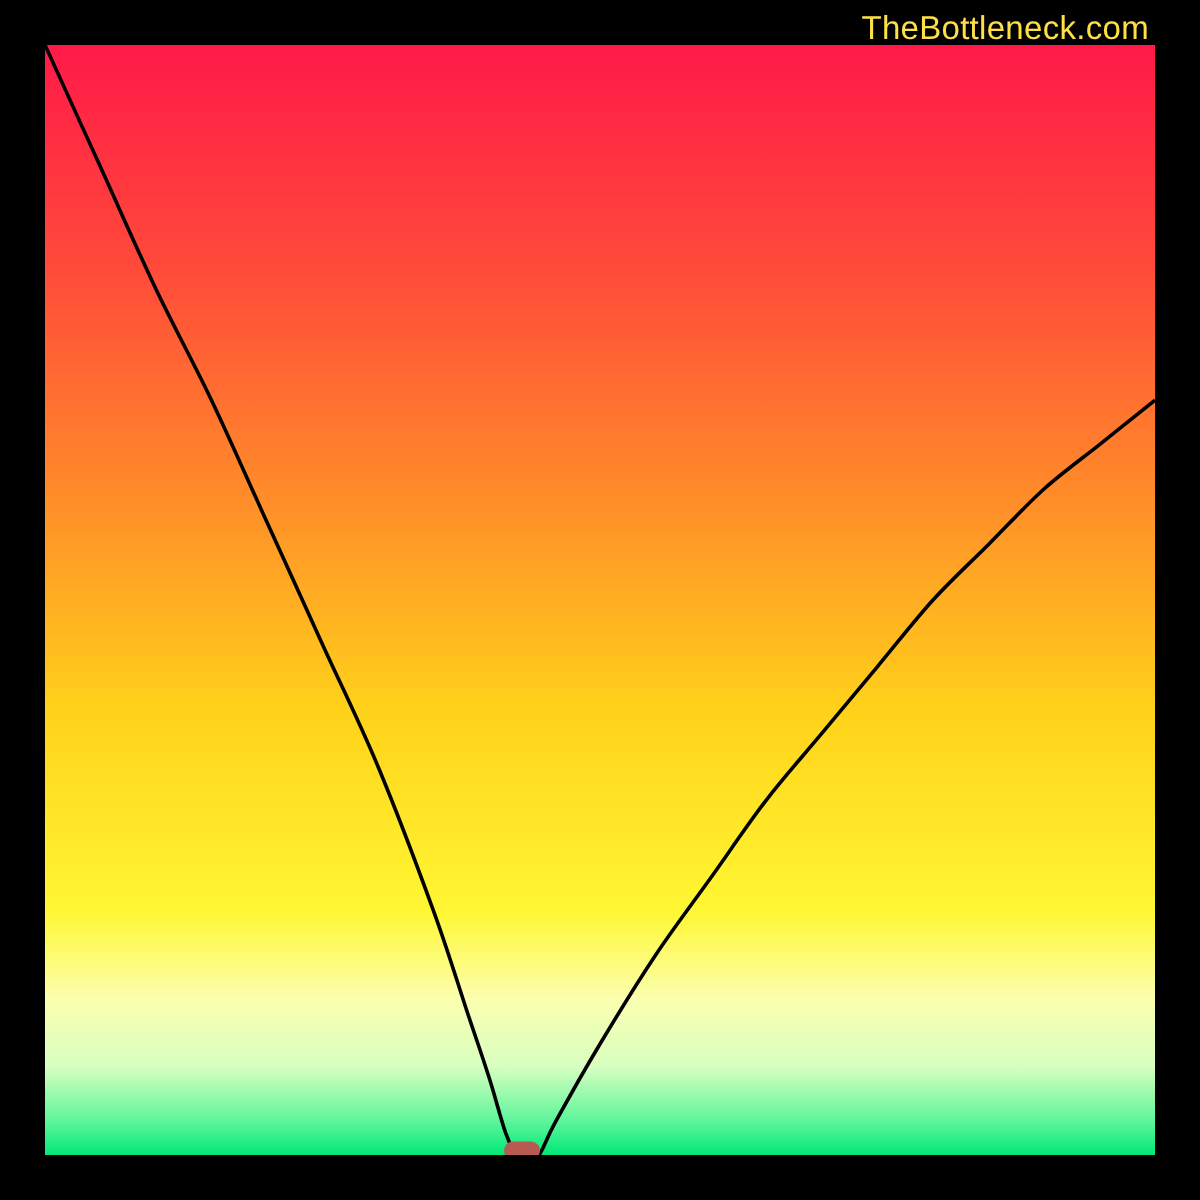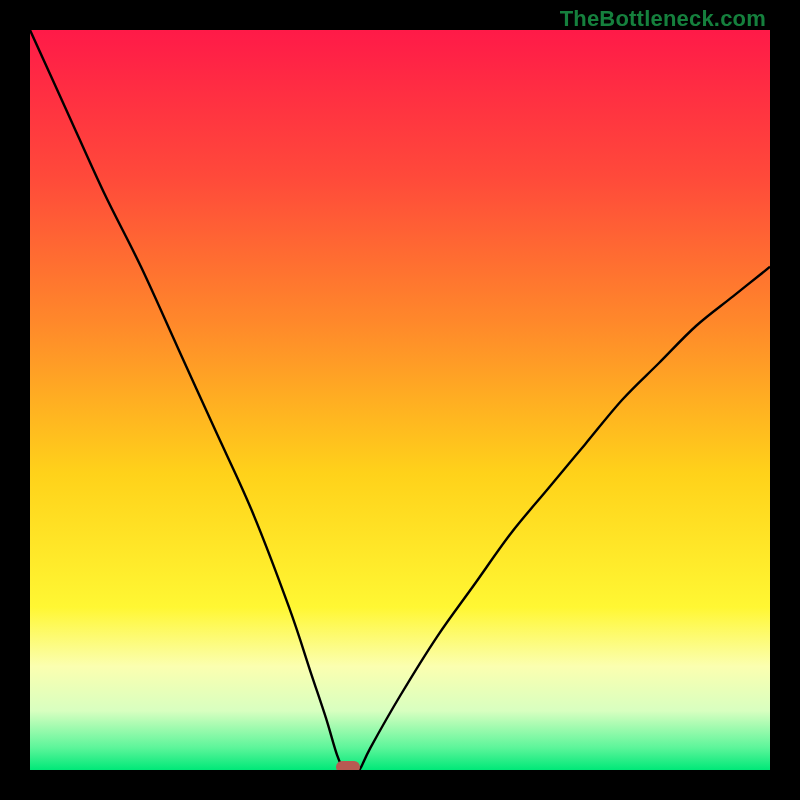--- a/index.html
+++ b/index.html
@@ -32,22 +32,22 @@
     top: 0;
     width: 100%;
     height: 100%;
   }
   .watermark {
     position: absolute;
     top: 6px;
     right: 34px;
     font-family: Arial, Helvetica, sans-serif;
     font-size: 22px;
-    font-weight: 700;
-    color: #15803d;
+    font-weight: 400;
+    color: #fde047;
     letter-spacing: 0.2px;
   }
   .curve {
     position: absolute;
     left: 0;
     top: 0;
     width: 100%;
     height: 100%;
   }
   .marker {

